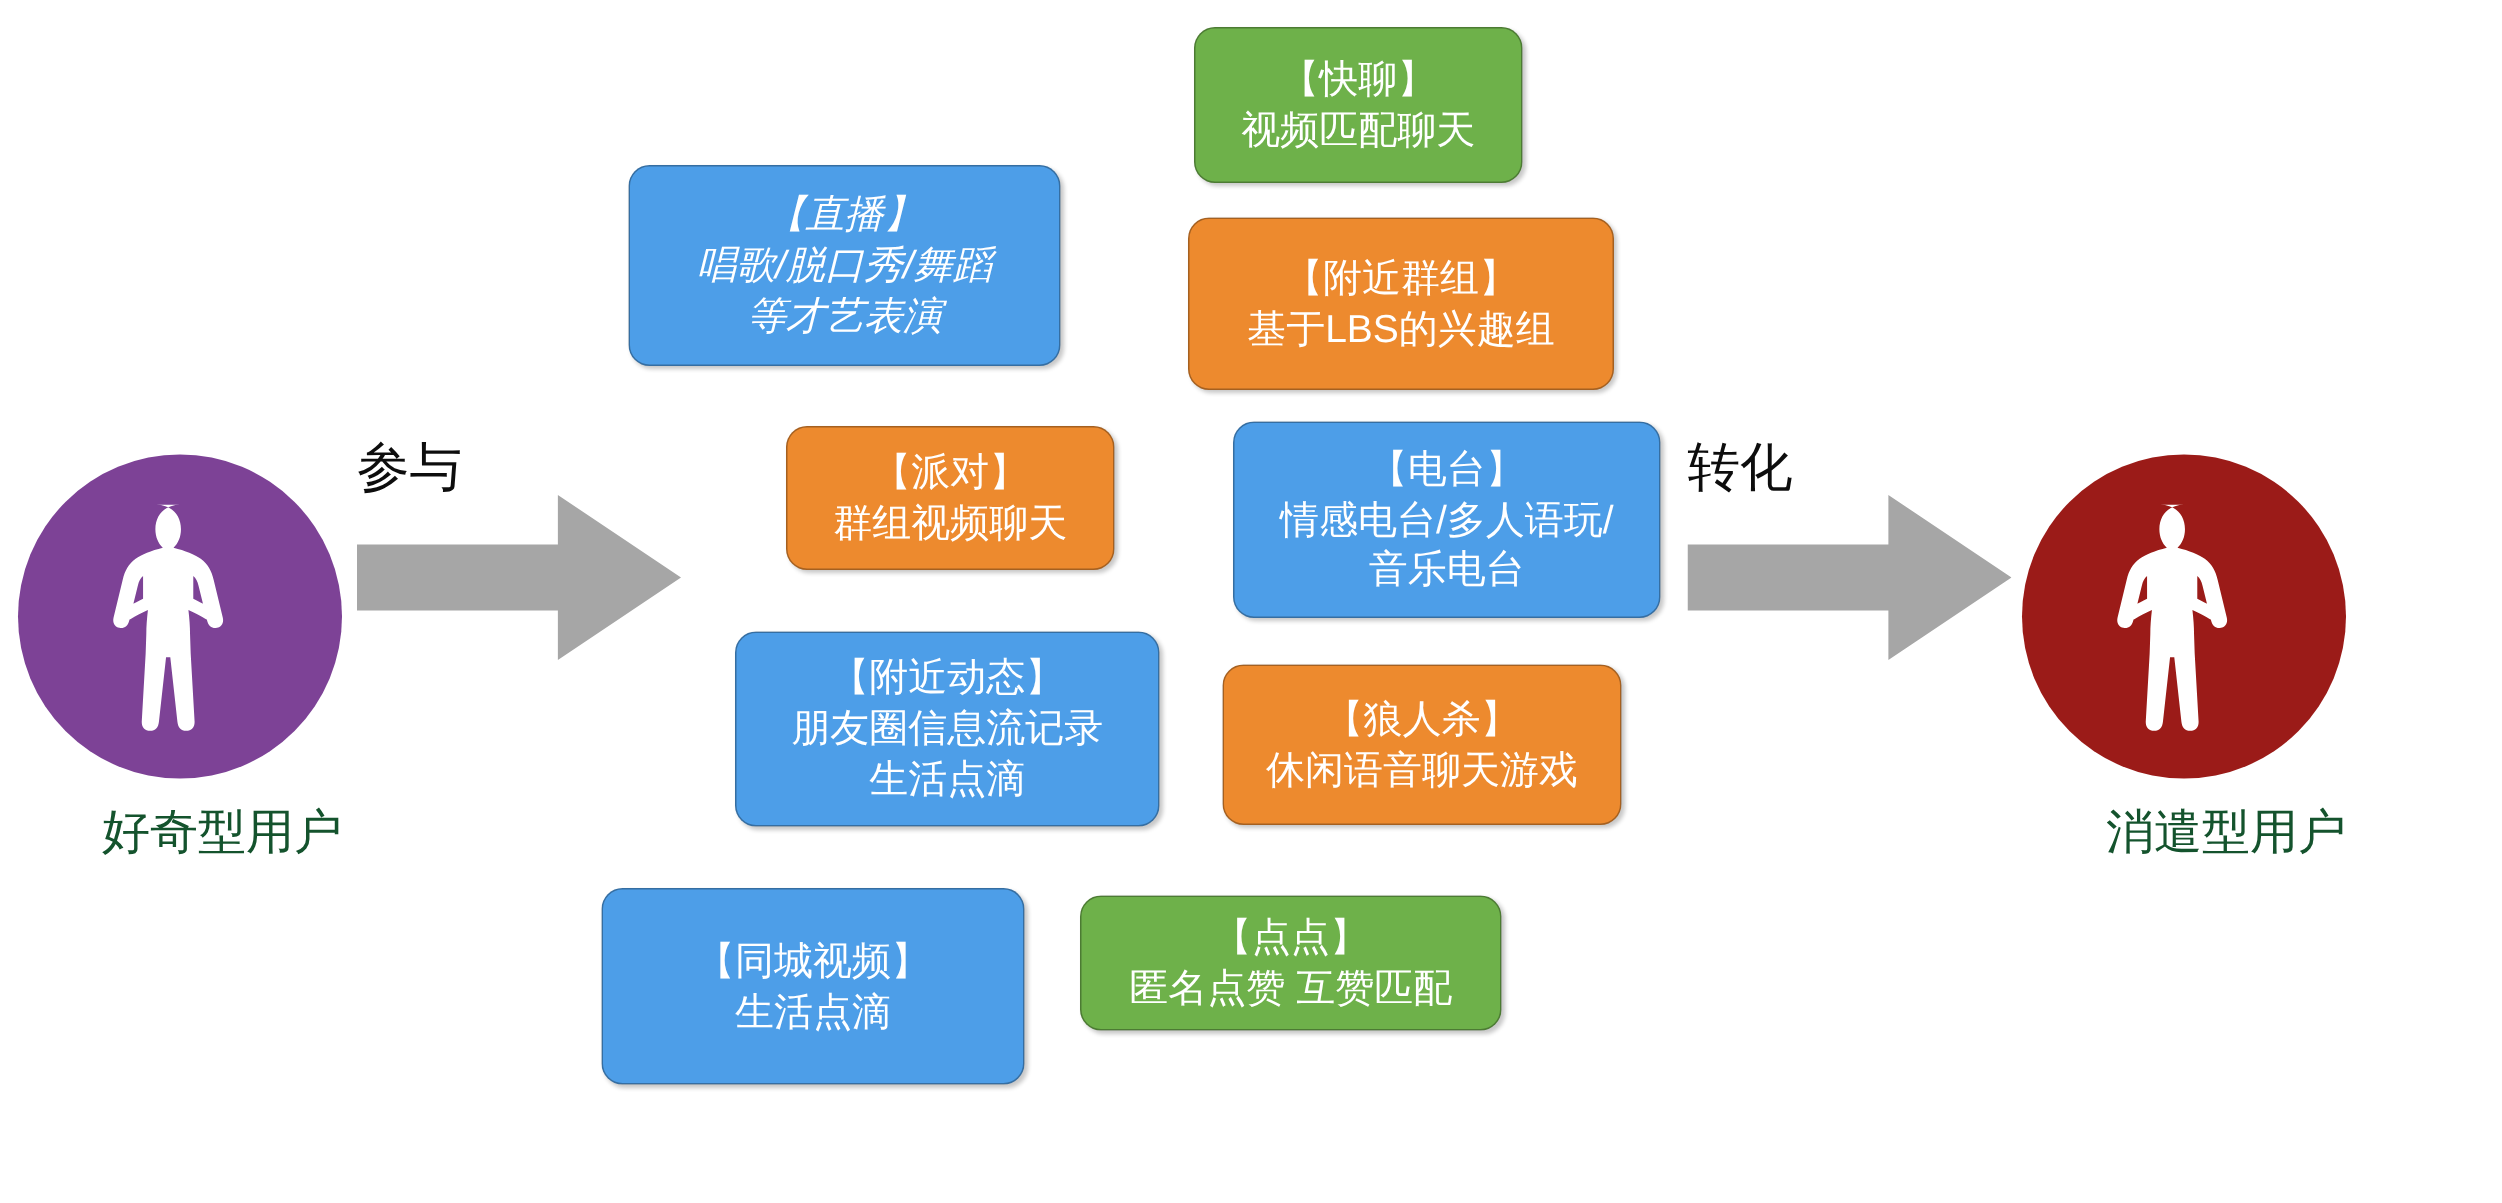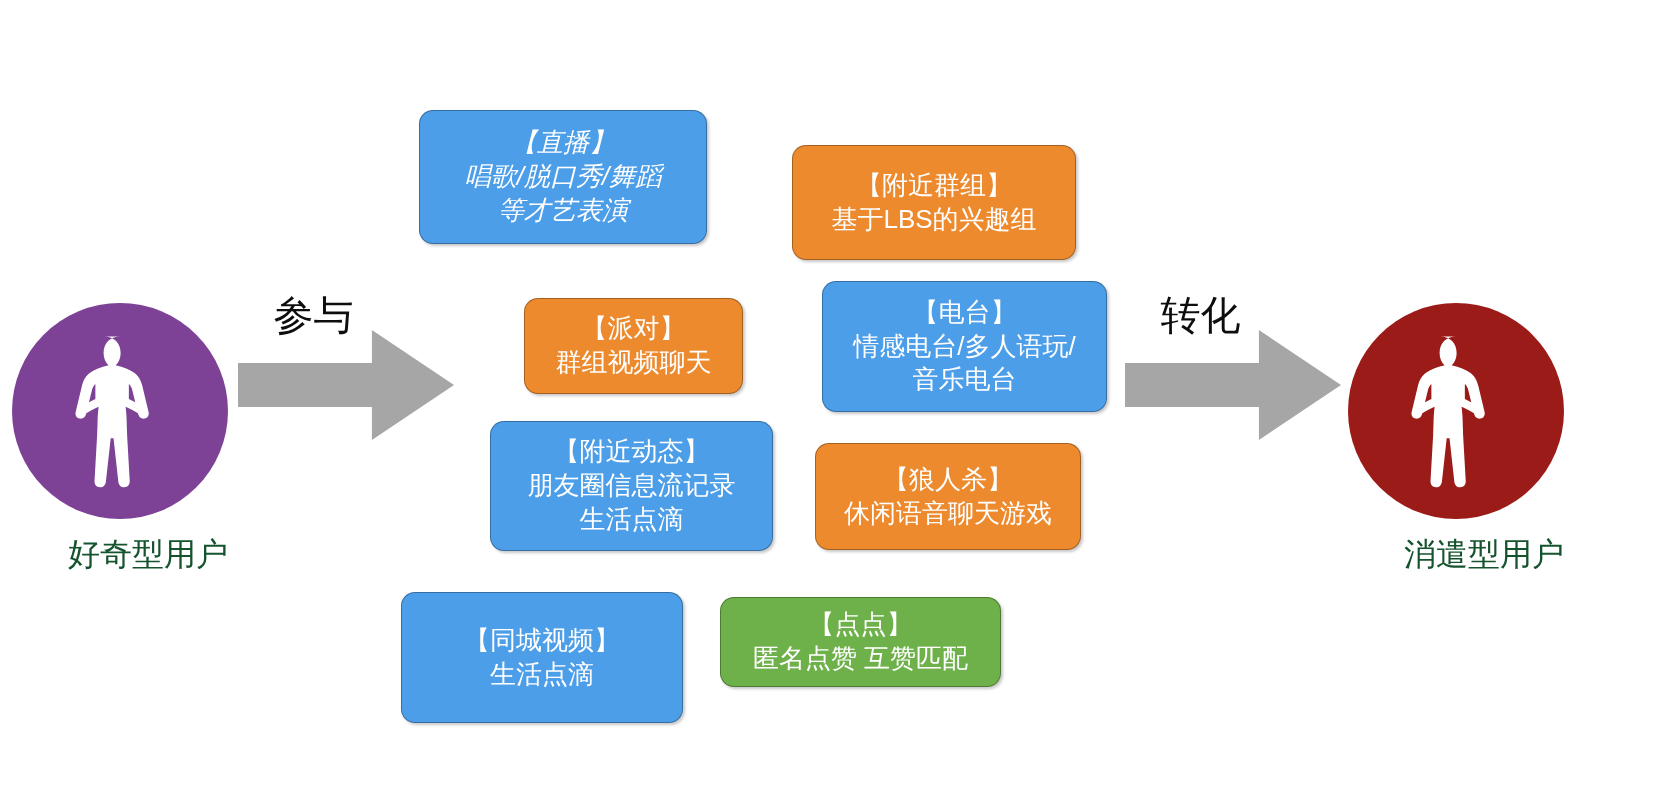--- a/index.html
+++ b/index.html
@@ -47,23 +47,22 @@
   }
 
   
   .arrow {
     position: absolute;
   }
   .arrow svg { display: block; }
   .arrow-label {
     position: absolute;
     width: 100%;
-    text-align: center;
     color: #0d0d0d;
-    font-size: 40px;
+    font-size: 35px;
     white-space: nowrap;
   }
 
   
   .fbox {
     position: absolute;
     box-sizing: border-box;
     border-radius: 14px;
     border: 1px solid rgba(0,0,0,0.30);
     display: flex;
@@ -181,25 +180,29 @@
     <path fill="#A6A6A6" d="M0 33 L133.92 33 L133.92 0
       L216 55 L133.92 110 L133.92 77 L0 77 Z"></path>
   </svg>
       <div class="arrow-label" style="top: -42px; left: 0px; padding-right: 64.8px; box-sizing: border-box;">转化</div>
     </div>
     <div class="fbox" style="left: 419px; top: 110px; width: 288px; height: 134px; background: rgb(77, 158, 232); font-style: italic;">
       <span class="ln title">【直播】</span>
       <span class="ln">唱歌/脱口秀/舞蹈</span>
       <span class="ln">等才艺表演</span>
     </div>
+    <div class="fbox" style="left: 796px; top: 18px; width: 219px; height: 104px; background: rgb(110, 177, 74);">
+      <span class="ln title">【快聊】</span>
+      <span class="ln">视频匹配聊天</span>
+    </div>
     <div class="fbox" style="left: 792px; top: 145px; width: 284px; height: 115px; background: rgb(237, 138, 46);">
       <span class="ln title">【附近群组】</span>
       <span class="ln">基于LBS的兴趣组</span>
     </div>
-    <div class="fbox" style="left: 524px; top: 284px; width: 219px; height: 96px; background: rgb(237, 138, 46); margin-top: 14px;">
+    <div class="fbox" style="left: 524px; top: 284px; width: 219px; height: 96px; background: rgb(237, 138, 46);">
       <span class="ln title">【派对】</span>
       <span class="ln">群组视频聊天</span>
     </div>
     <div class="fbox" style="left: 822px; top: 281px; width: 285px; height: 131px; background: rgb(77, 158, 232);">
       <span class="ln title">【电台】</span>
       <span class="ln">情感电台/多人语玩/</span>
       <span class="ln">音乐电台</span>
     </div>
     <div class="fbox" style="left: 490px; top: 421px; width: 283px; height: 130px; background: rgb(77, 158, 232);">
       <span class="ln title">【附近动态】</span>

